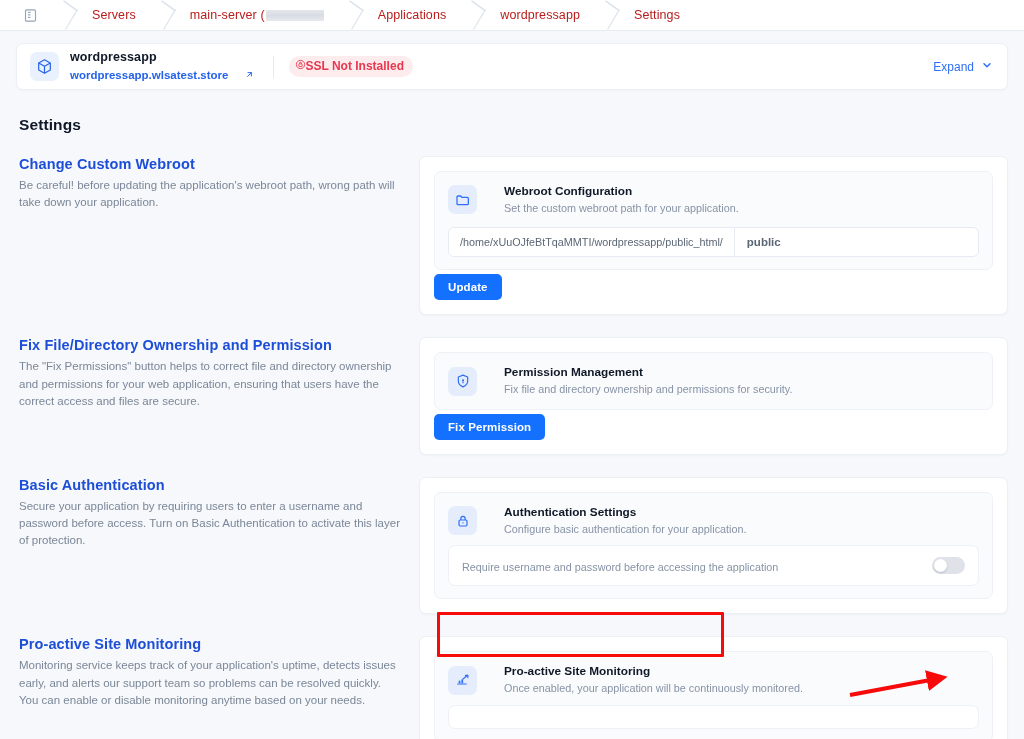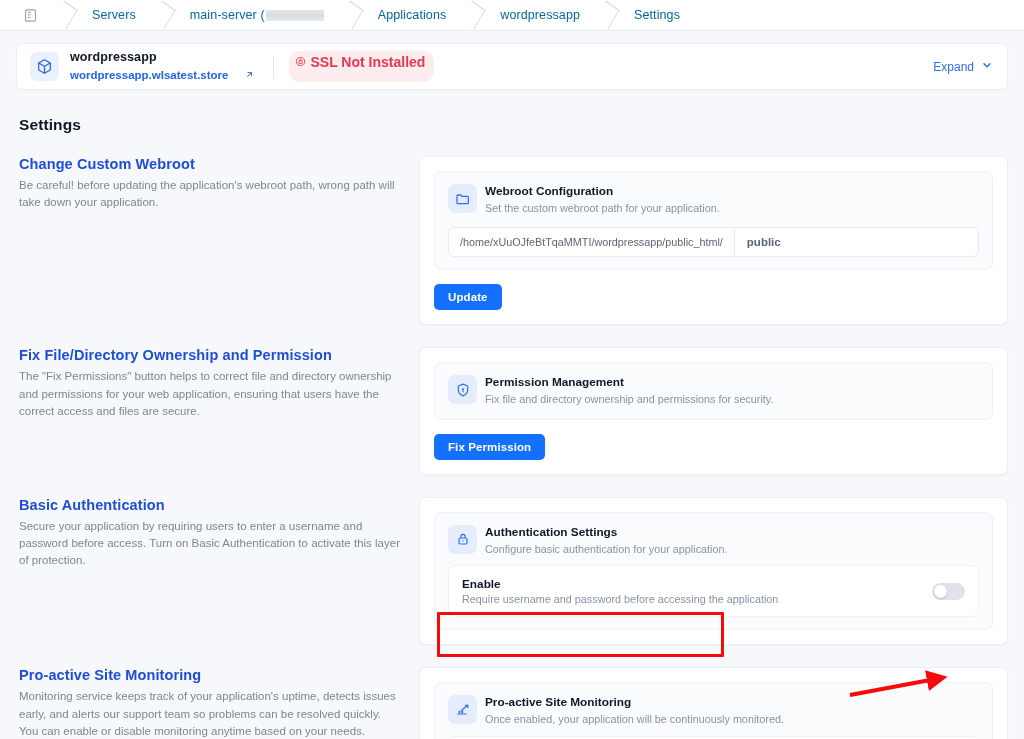--- a/index.html
+++ b/index.html
@@ -48,21 +48,21 @@
     left: 50%;
     top: 50%;
     width: 13px; height: 13px;
     border-top: 1px solid #dde3ec;
     border-right: 1px solid #dde3ec;
     transform: translate(-50%, -50%) skewX(22deg) rotate(45deg) scaleY(2.0);
   }
 
   .bc-item {
     font-size: 12.5px;
-    color: #0369a1;
+    color: #b91c1c;
     white-space: nowrap;
     flex: 0 0 auto;
     letter-spacing: .1px;
   }
   .bc-item.redacted-wrap { display: flex; align-items: center; }
   .bc-redact {
     display: inline-block;
     width: 58px;
     height: 11px;
     margin-left: 1px;
@@ -113,26 +113,25 @@
   }
   .app-divider {
     width: 1px; height: 22px;
     background: #e6e9ef;
     margin: 0 15px 0 19px;
     flex: 0 0 auto;
   }
   .ssl-badge {
     display: inline-flex;
     align-items: center;
-    gap: 5px;
     background: #fdecee;
     color: #e8384f;
     border-radius: 11px;
-    padding: 3px 9px 12px 6px;
-    font-size: 14px;
+    padding: 3px 9px 4px 6px;
+    font-size: 12px;
     font-weight: 600;
     white-space: nowrap;
   }
   .expand-btn {
     margin-left: auto;
     display: inline-flex;
     align-items: center;
     gap: 7px;
     color: #2f6ff5;
     font-size: 12px;
@@ -183,21 +182,21 @@
     padding: 14px;
     box-shadow: 0 1px 2px rgba(16,24,40,.03);
   }
 
   .tile {
     background: #fafbfd;
     border: 1px solid #eef1f6;
     border-radius: 7px;
     padding: 12px 13px;
   }
-  .tile-head { display: flex; align-items: flex-start; gap: 8px; }
+  .tile-head { display: flex; align-items: center; gap: 27px; }
   .tile-icon {
     width: 29px; height: 29px;
     border-radius: 7px;
     background: #e5edfd;
     color: #2f6ff5;
     display: flex; align-items: center; justify-content: center;
     flex: 0 0 auto;
   }
   .tile-title {
     font-size: 11.8px;
@@ -237,21 +236,21 @@
     outline: none;
     padding: 0 12px;
     font-family: "Liberation Sans", sans-serif;
     font-size: 11.5px;
     color: #5b6676;
     background: transparent;
     font-weight: bold;
   }
 
   .btn-primary {
-    margin-top: 14px;
+    margin-top: 4px;
     display: inline-flex;
     align-items: center;
     justify-content: center;
     height: 26px;
     padding: 0 14px;
     background: #1470ff;
     color: #ffffff;
     border: none;
     border-radius: 5px;
     font-family: "Liberation Sans", sans-serif;
@@ -465,21 +464,20 @@
               <circle cx="12" cy="14.8" r="1.1" fill="currentColor" stroke="none"></circle>
             </svg>
           </span>
           <div>
             <div class="tile-title">Authentication Settings</div>
             <div class="tile-sub">Configure basic authentication for your application.</div>
           </div>
         </div>
         <div class="toggle-row">
           <div class="toggle-texts">
-            <div class="toggle-label">Enable</div>
             <div class="toggle-sub">Require username and password before accessing the application</div>
           </div>
           <span class="switch"></span>
         </div>
       </div>
     </div>
   </div>
 
   <div class="section">
     <div class="sec-left">

